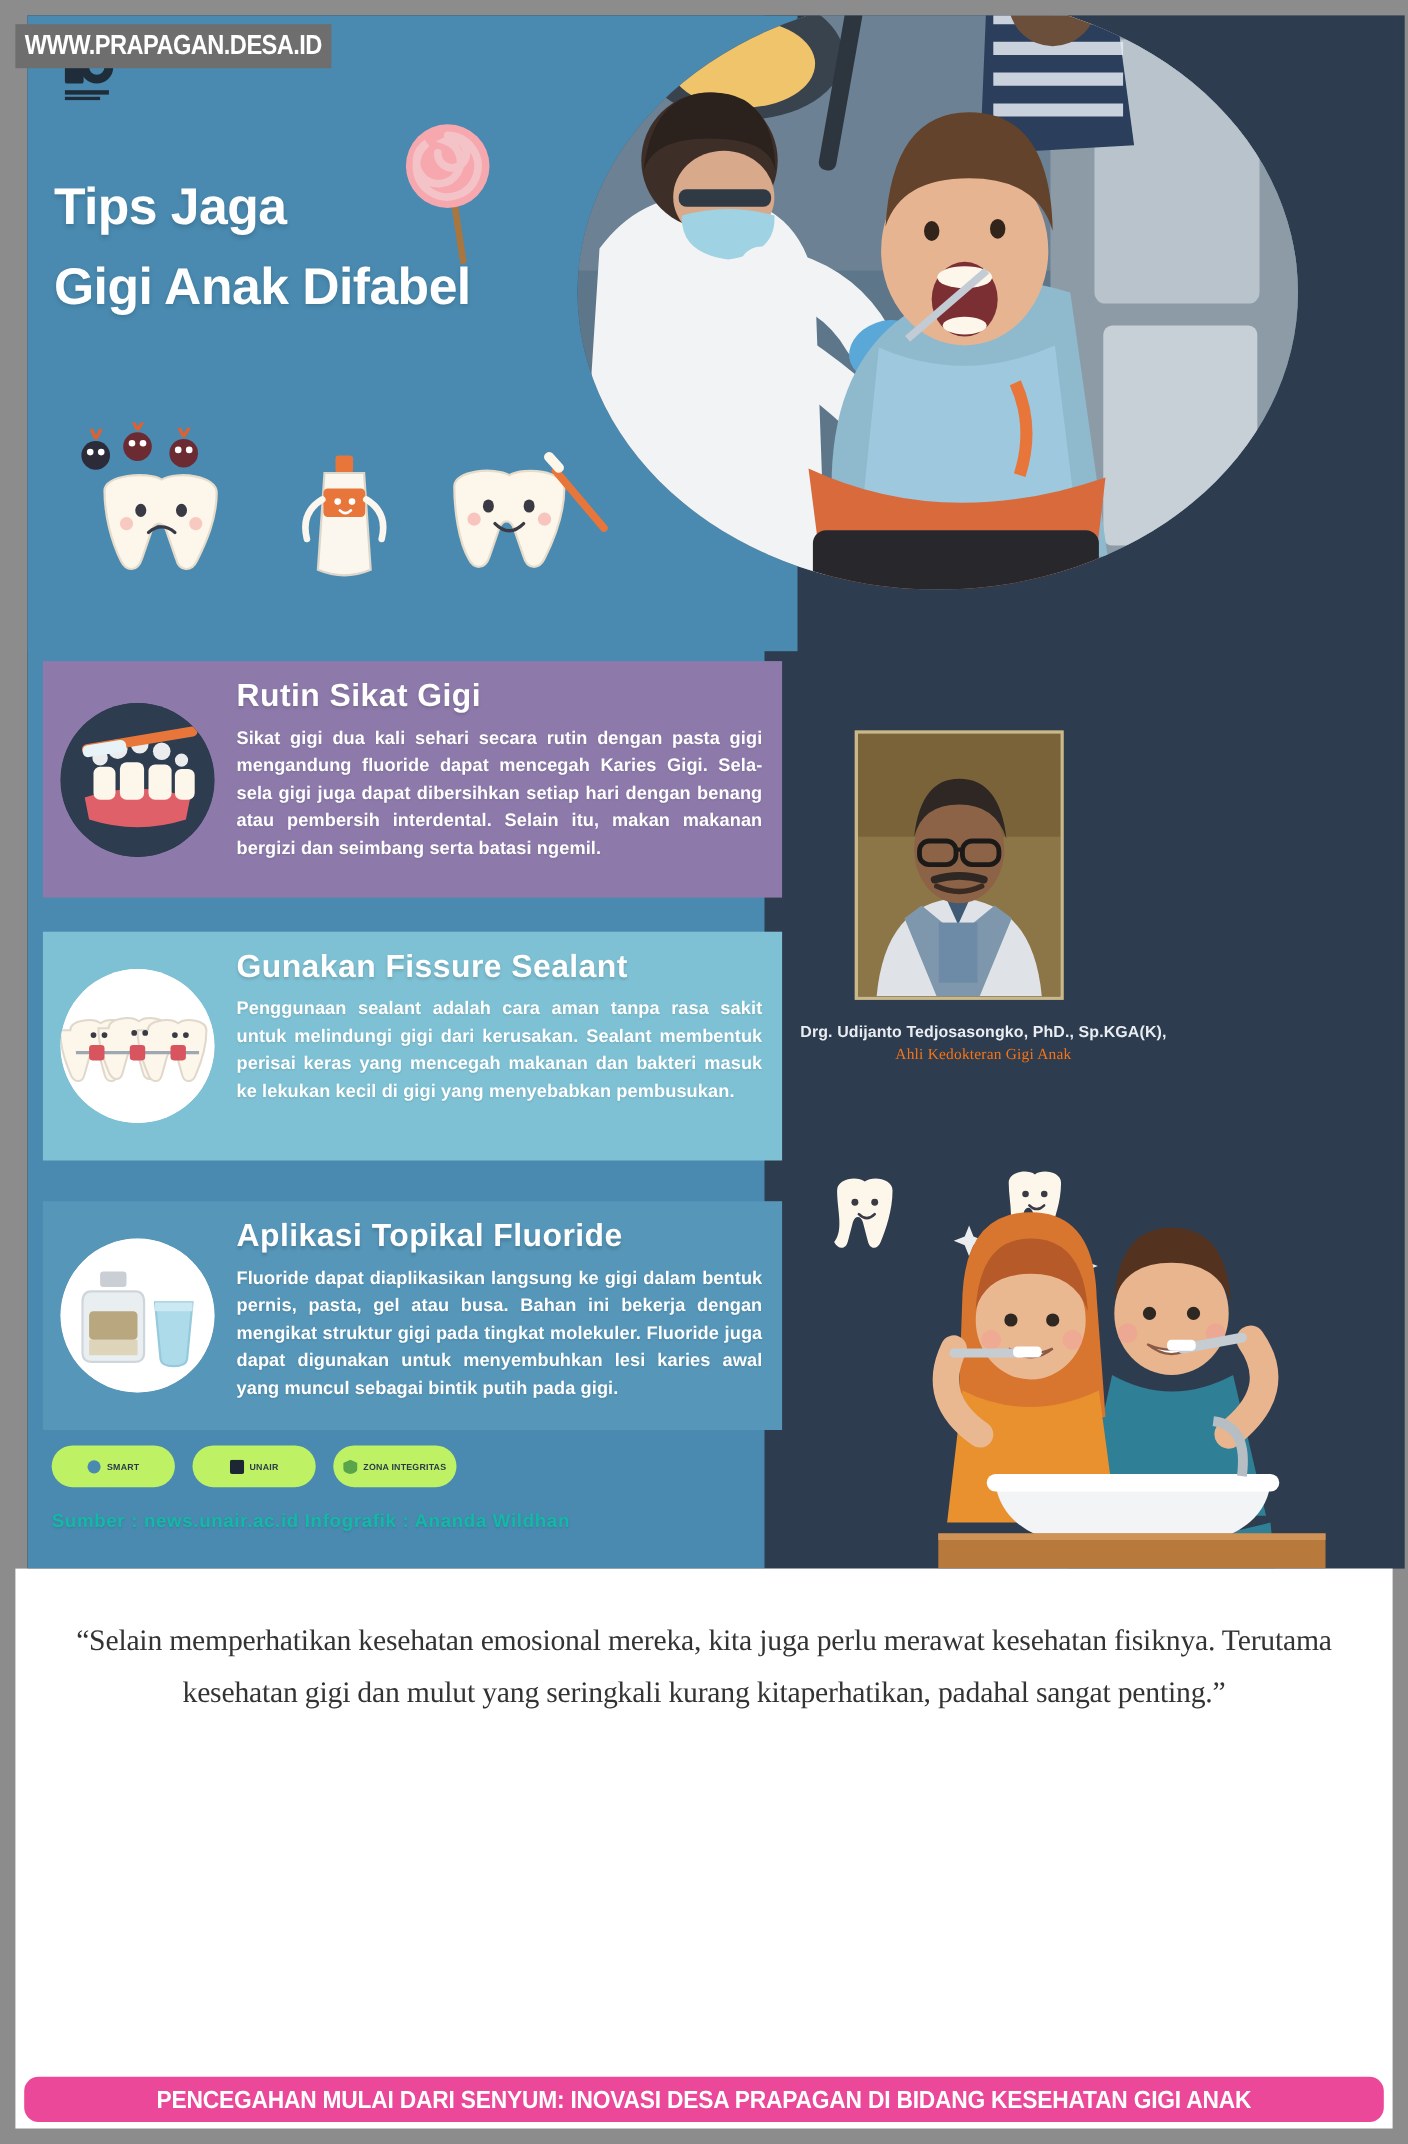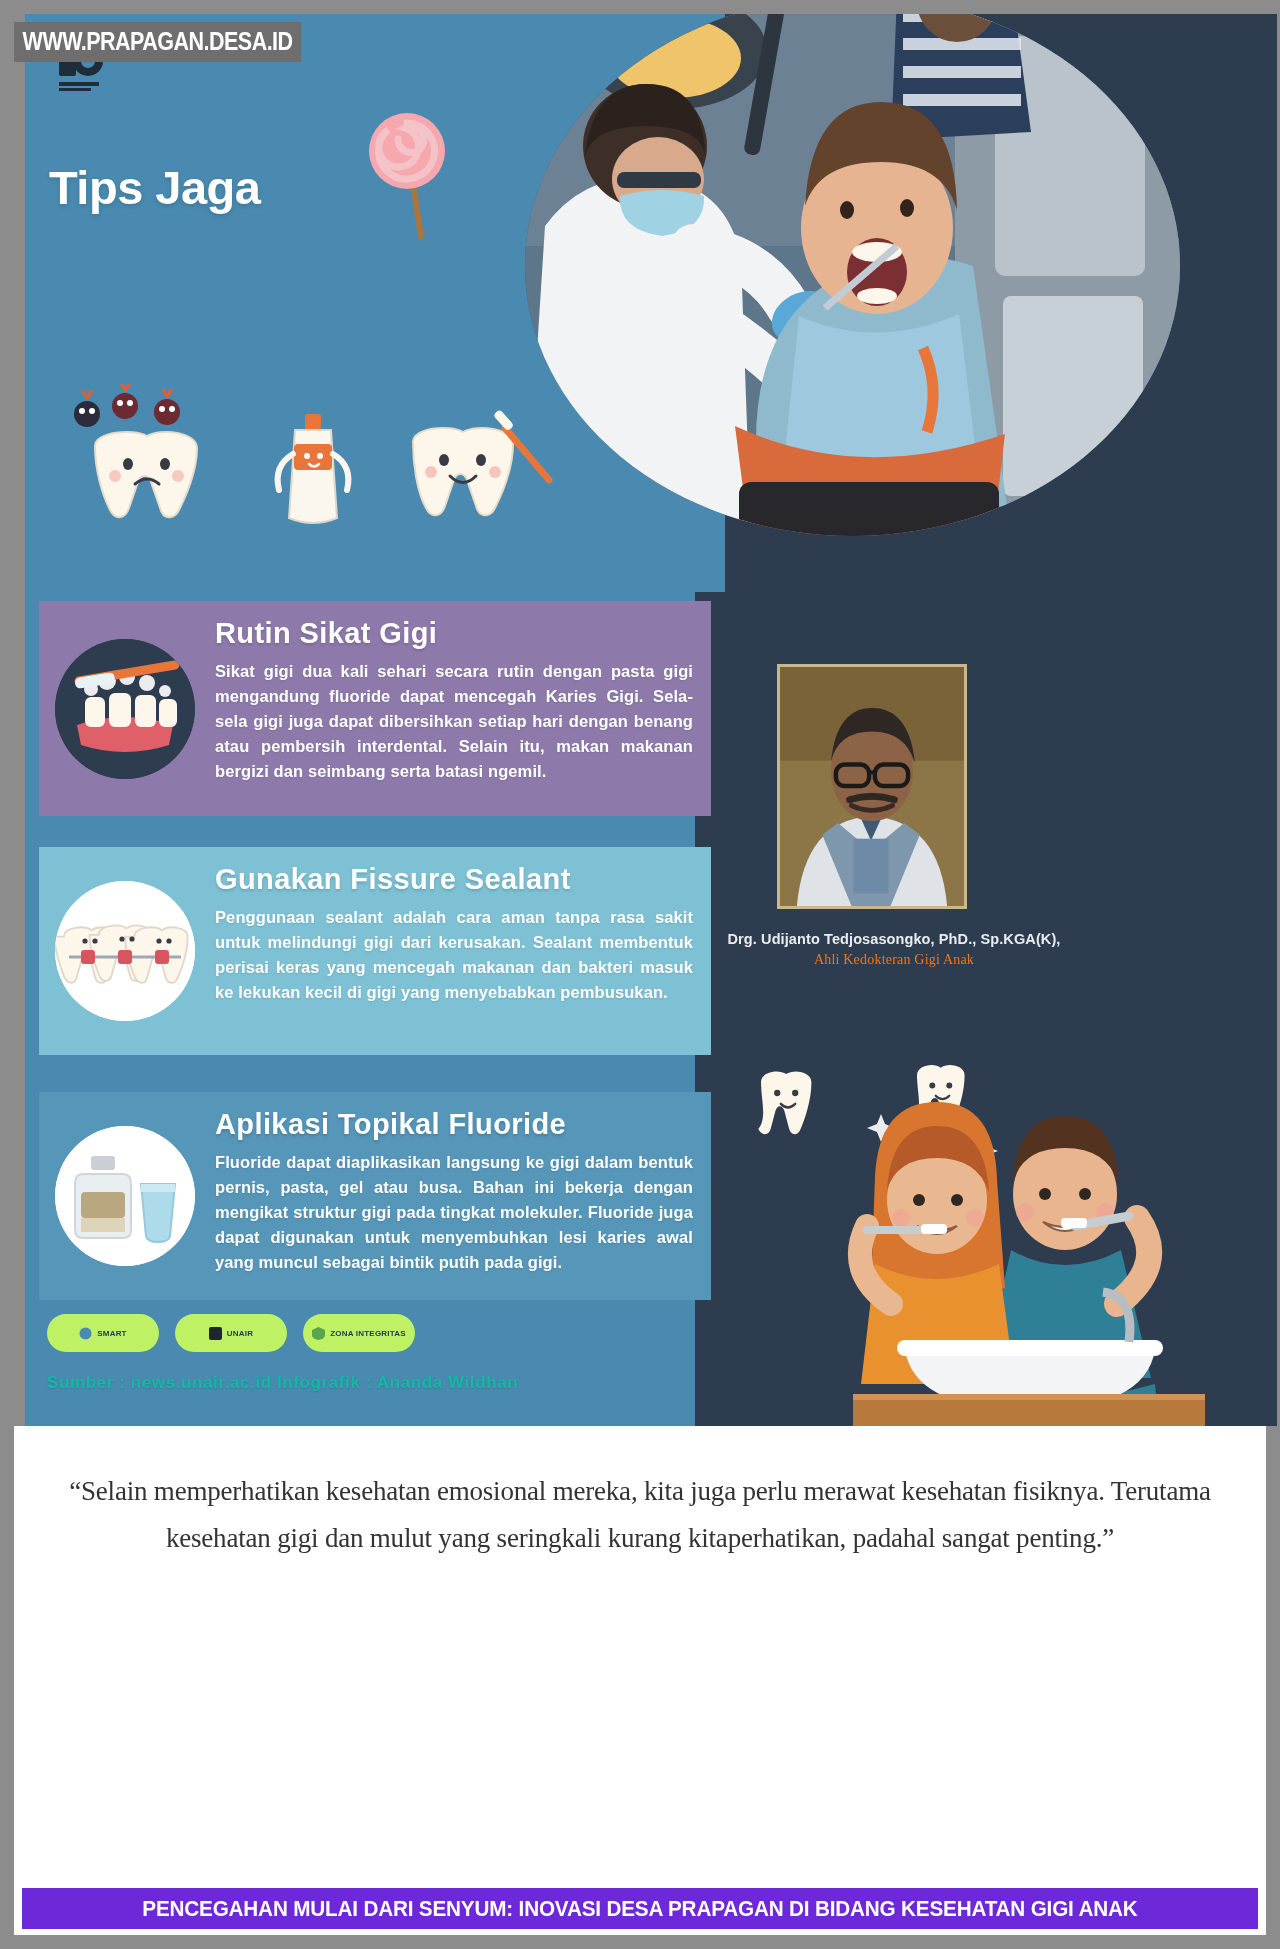--- a/index.html
+++ b/index.html
@@ -248,25 +248,26 @@
     letter-spacing: -.2px;
   }
 
   
   #bottom-banner {
     position: absolute;
     left: 22px;
     top: 1888px;
     width: 1236px;
     height: 41px;
-    background: #6d28d9;
+    background: #ec4899;
     display: flex;
     align-items: center;
     justify-content: center;
     z-index: 70;
+    border-radius: 13px;
   }
   #bottom-banner span {
     color: #ffffff;
     font-weight: bold;
     font-size: 22.5px;
     letter-spacing: -0.2px;
     white-space: nowrap;
     transform: scaleX(0.92);
     font-family: "Liberation Sans Narrow", "Liberation Sans", sans-serif;
   }
@@ -296,20 +297,21 @@
     <div class="lollipop">
       <svg width="90" height="140" viewBox="0 0 90 140">
         <line x1="46" y1="62" x2="56" y2="128" stroke="#a9763f" stroke-width="6" stroke-linecap="round"></line>
         <circle cx="42" cy="42" r="38" fill="#f7a7ae"></circle>
         <path d="M42 42 m0 -28 a28 28 0 1 1 -19 7 a20 20 0 1 0 17 -2 a13 13 0 1 1 -7 11" fill="none" stroke="#f3c3c7" stroke-width="7" stroke-linecap="round"></path>
       </svg>
     </div>
 
     <div class="poster-title">
       <span class="tl">Tips Jaga</span>
+      <span class="tl">Gigi Anak Difabel</span>
     </div>
 
     <div class="char-row">
       <svg class="svgfill" viewBox="0 0 540 160">
 
         <g>
           <circle cx="62" cy="30" r="13" fill="#2b2b3a"></circle>
           <circle cx="57" cy="27" r="3" fill="#fff"></circle>
             <circle cx="67" cy="27" r="3" fill="#fff"></circle>
           <path d="M62 15 l-4 -9 M62 15 l5 -9" stroke="#e06030" stroke-width="3"></path>

